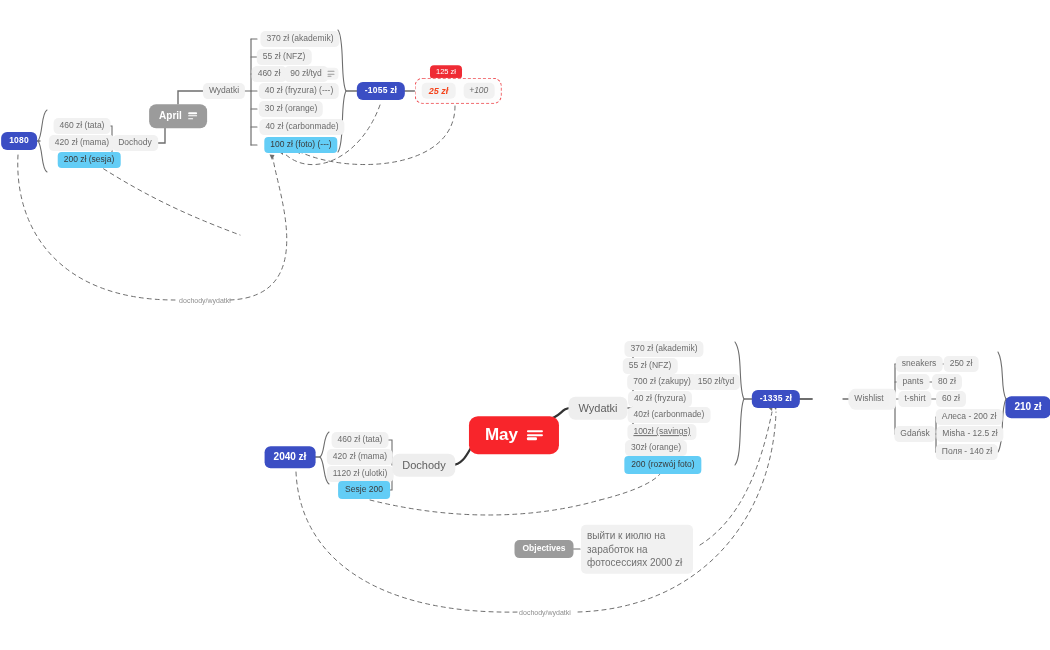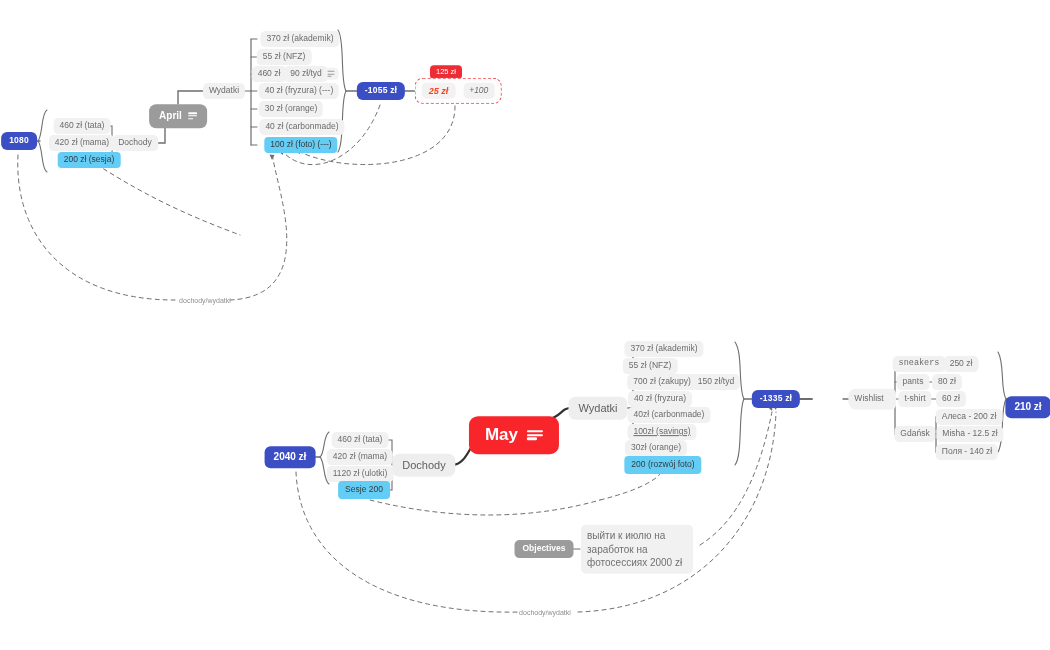--- a/index.html
+++ b/index.html
@@ -374,21 +374,21 @@
   <div class="node leaf" style="left:662px; top:432px;text-decoration:underline;">100zł (savings)</div>
   <div class="node leaf" style="left:656px; top:448px;">30zł (orange)</div>
   <div class="node cyan-lg" style="left:663px; top:465px;padding-left:7px;">200 (rozwój foto)</div>
 
   <div class="node blue" style="left:776px; top:399px;">-1335 zł</div>
 
   <div class="node orange-lg" style="left:828px; top:399px;">705 zł</div>
 
   <div class="node leaf" style="left:869px; top:399px;">Wishlist</div>
 
-  <div class="node leaf" style="left:919px; top:364px;font-family:Liberation Mono, monospace;">sneakers</div>
+  <div class="node leaf" style="left:919px; top:364px;">sneakers</div>
   <div class="node leaf" style="left:961px; top:364px;">250 zł</div>
   <div class="node leaf" style="left:913px; top:382px;">pants</div>
   <div class="node leaf" style="left:947px; top:382px;">80 zł</div>
   <div class="node leaf" style="left:915px; top:399px;">t-shirt</div>
   <div class="node leaf" style="left:951px; top:399px;">60 zł</div>
 
   <div class="node leaf" style="left:915px; top:434px;">Gdańsk</div>
   <div class="node leaf" style="left:969px; top:417px;">Алеса - 200 zł</div>
   <div class="node leaf" style="left:970px; top:434px;">Misha - 12.5 zł</div>
   <div class="node leaf" style="left:967px; top:452px;">Поля - 140 zł</div>

